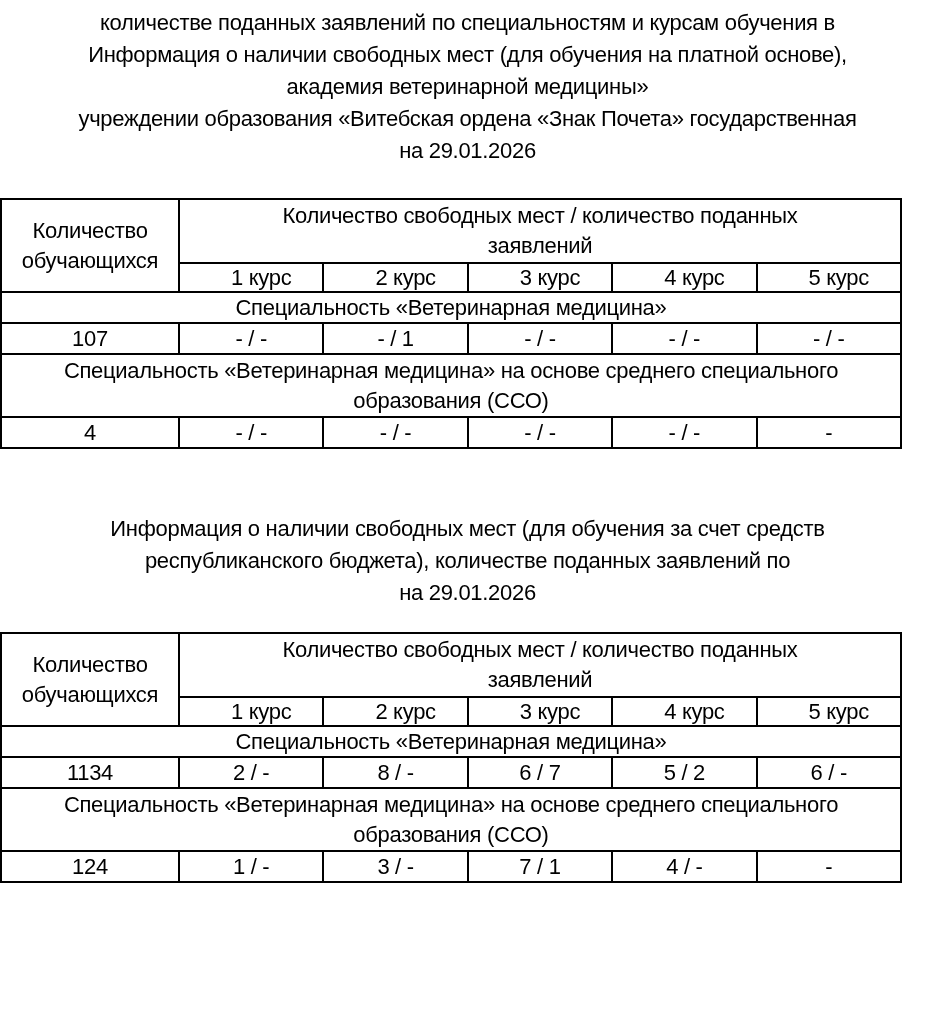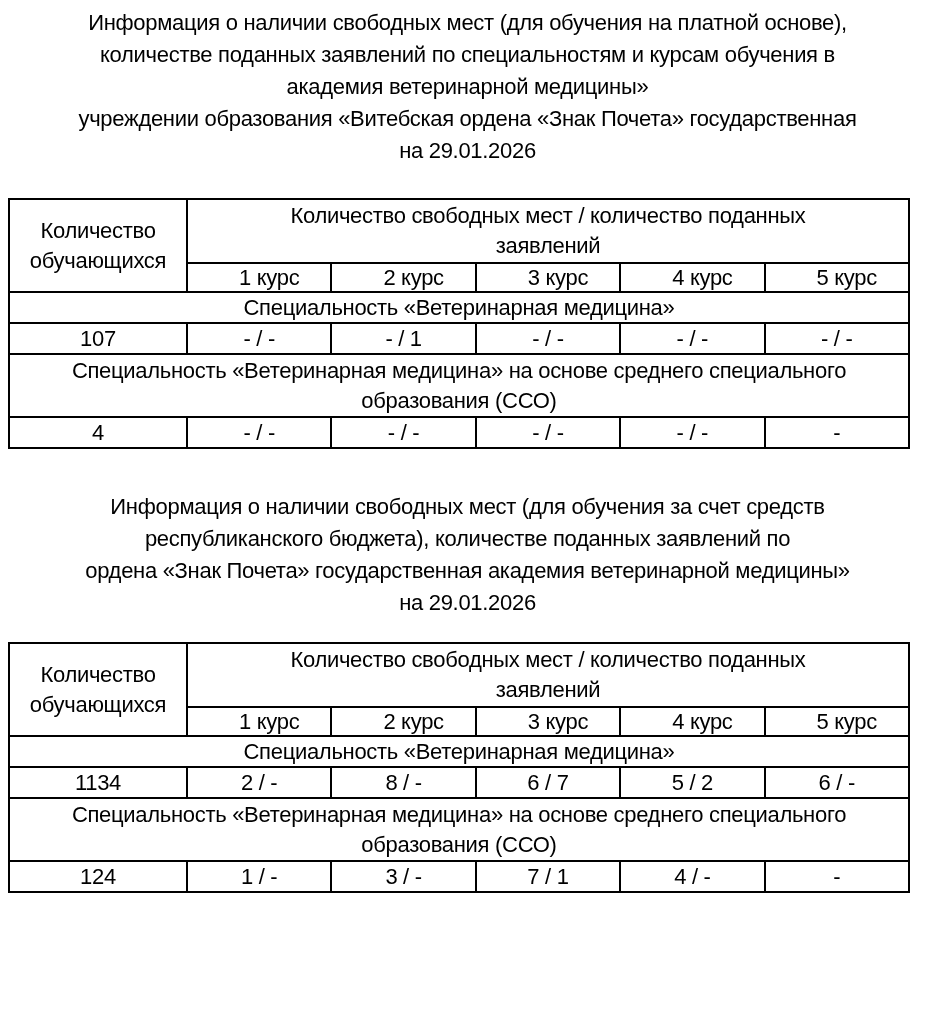--- a/index.html
+++ b/index.html
@@ -17,26 +17,26 @@
     height: 1024px;
     position: relative;
   }
   .doc-title {
     text-align: center;
     font-size: 22px;
     line-height: 32px;
     letter-spacing: -0.3px;
   }
   .doc-title-1 { padding-top: 7px; }
-  .doc-title-2 { padding-top: 42px; }
+  .doc-title-2 { padding-top: 64px; }
   table.vac-table {
     border-collapse: collapse;
     table-layout: fixed;
     width: 900px;
-    margin-left: 8px;
+    margin-left: 0;
     border-radius: 6px;
   }
   table.vac-table-1 { margin-top: 31px; }
   table.vac-table-2 { margin-top: 23px; }
   table.vac-table td {
     border: 2px solid #000000;
     text-align: center;
     vertical-align: middle;
     font-size: 22px;
     letter-spacing: -0.3px;
@@ -57,22 +57,22 @@
   }
   td.merged-head { line-height: 30px; }
   .two-line { line-height: 30px; }
 </style>
 </head>
 <body>
 
 <div class="page">
 
   <div class="doc-title doc-title-1">
+    <div>количестве поданных заявлений по специальностям и курсам обучения в</div>
     <div>Информация о наличии свободных мест (для обучения на платной основе),</div>
-    <div>количестве поданных заявлений по специальностям и курсам обучения в</div>
     <div>академия ветеринарной медицины»</div>
     <div>учреждении образования «Витебская ордена «Знак Почета» государственная</div>
     <div>на 29.01.2026</div>
   </div>
 
   <table class="vac-table vac-table-1">
     <colgroup>
       <col class="c-students">
       <col class="c-course">
         <col class="c-course">
@@ -119,21 +119,20 @@
         <td>- / -</td>
         <td>- / -</td>
         <td>-</td>
       </tr>
     </tbody>
   </table>
 
   <div class="doc-title doc-title-2">
     <div>Информация о наличии свободных мест (для обучения за счет средств</div>
     <div>республиканского бюджета), количестве поданных заявлений по</div>
-    <div>ордена «Знак Почета» государственная академия ветеринарной медицины»</div>
     <div>на 29.01.2026</div>
   </div>
 
   <table class="vac-table vac-table-2">
     <colgroup>
       <col class="c-students">
       <col class="c-course">
         <col class="c-course">
         <col class="c-course">
         <col class="c-course">

